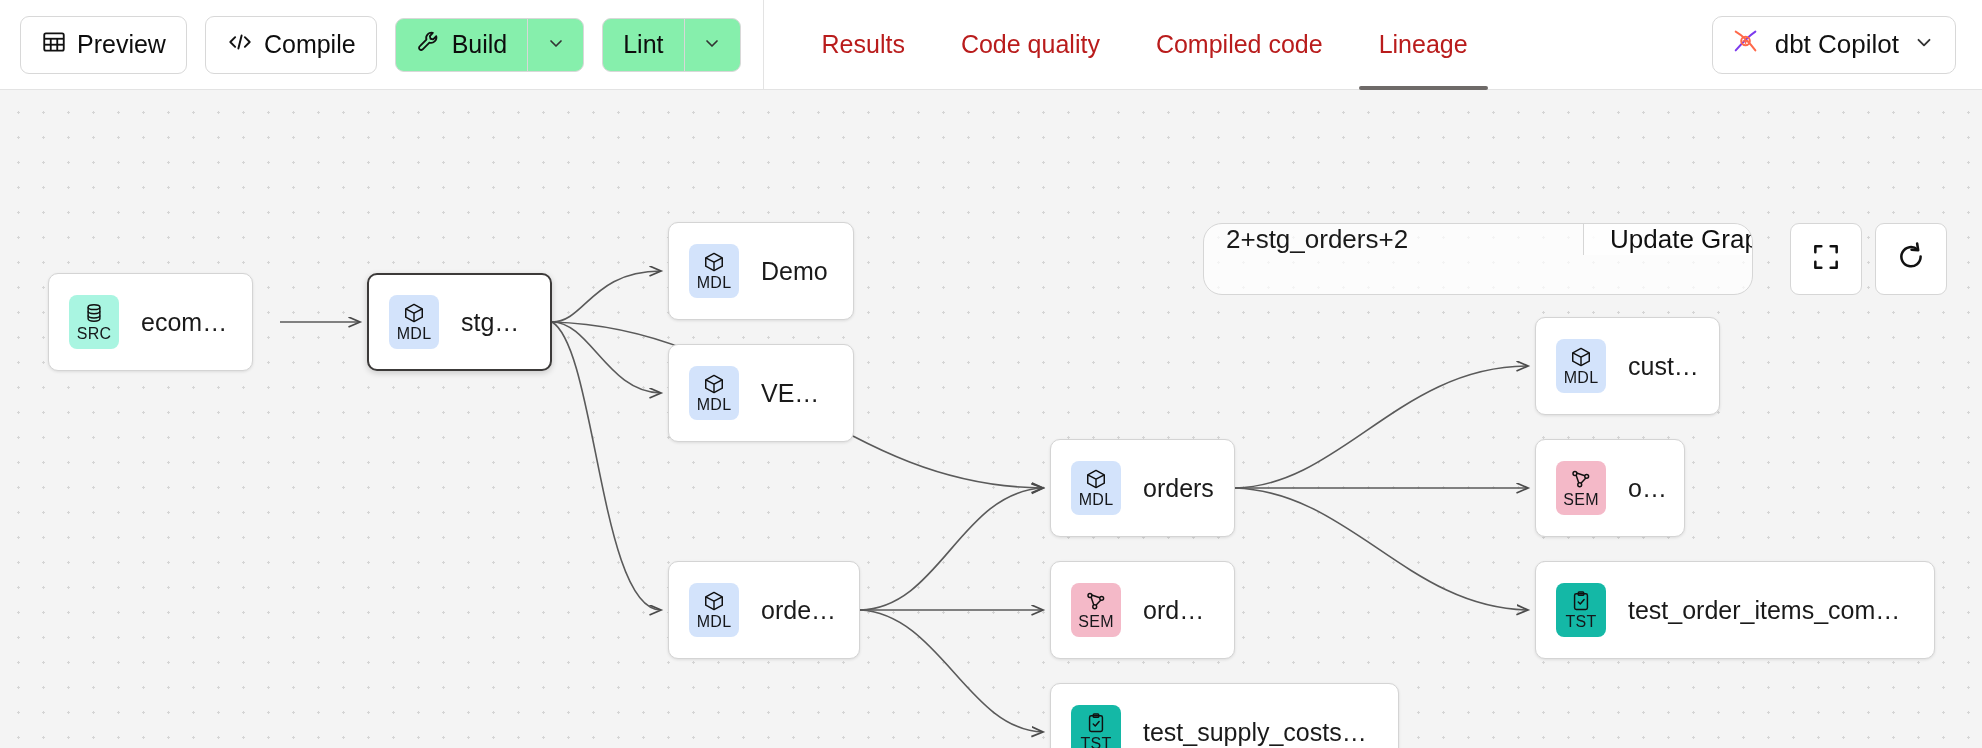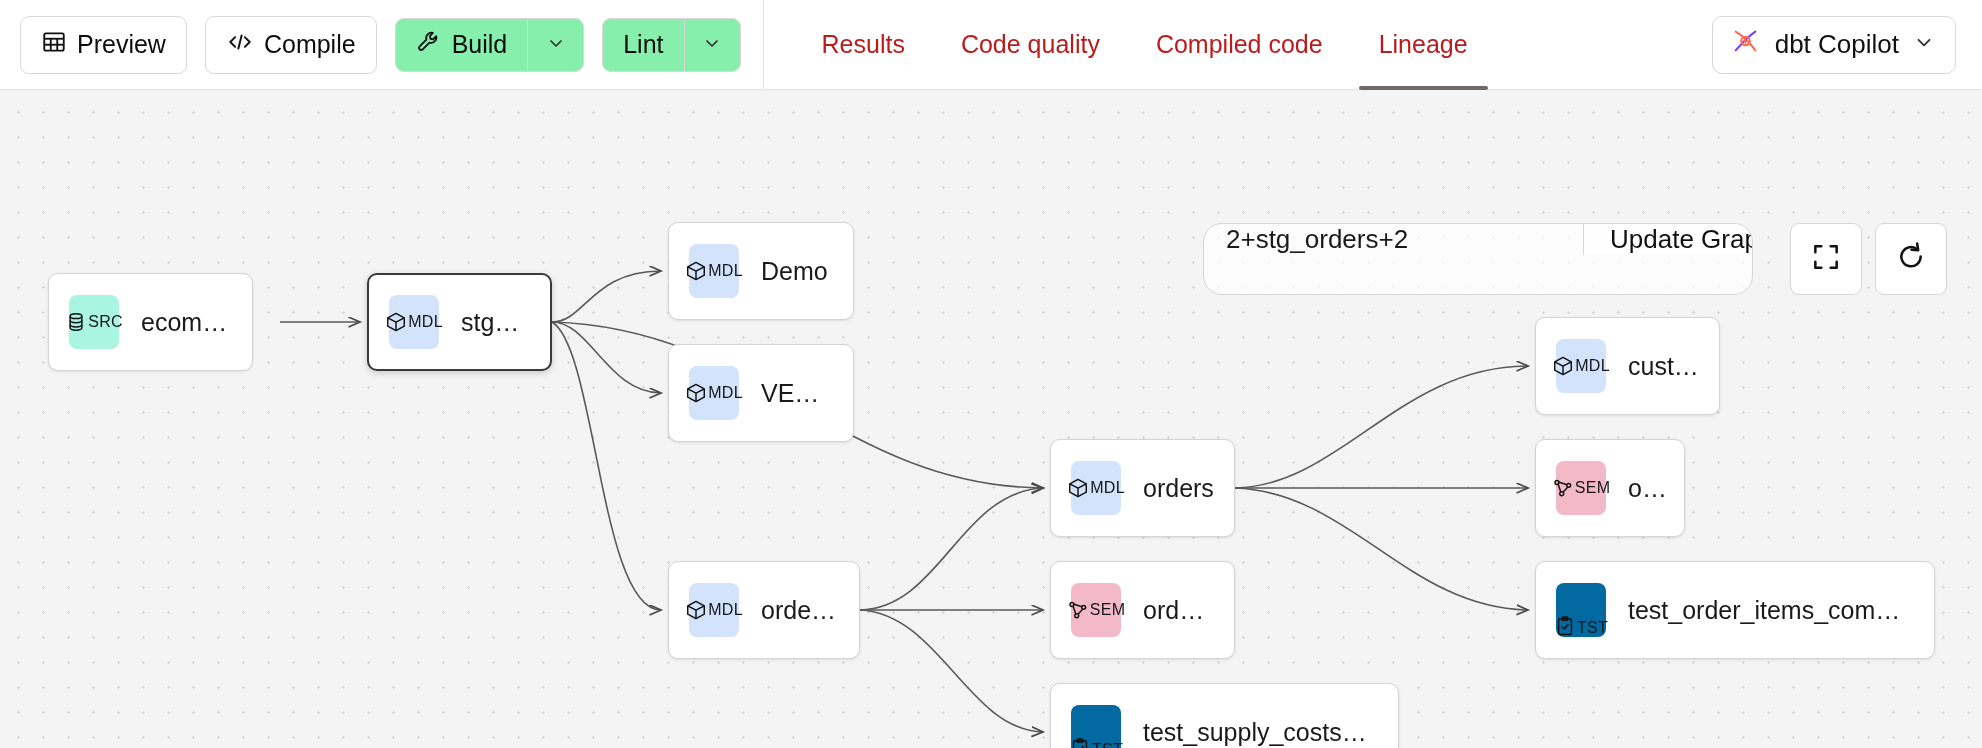--- a/index.html
+++ b/index.html
@@ -122,33 +122,33 @@
     overflow: hidden;
   }
   .node.selected {
     border: 2px solid #3c3a39;
     box-shadow: 0 2px 6px rgba(0,0,0,0.18);
   }
   .badge {
     flex: 0 0 auto;
     width: 50px; height: 54px;
     border-radius: 8px;
-    display: flex; flex-direction: row;
+    display: flex; flex-direction: column;
     align-items: center; justify-content: center;
     gap: 1px;
   }
   .badge .gi { display:block; line-height:0; }
   .badge .bt {
     font-size: 16px; letter-spacing: .3px;
     color: #15171a; font-family: "Liberation Sans", sans-serif;
   }
   .badge.src { background: #a9f5e1; }
   .badge.mdl { background: #d3e3fb; }
   .badge.sem { background: #f4b9c8; }
-  .badge.tst { background: #0369a1; align-items: flex-end; }
+  .badge.tst { background: #14b8a6; }
 
   .nlabel {
     margin-left: 22px;
     font-size: 25px;
     color: #1a1a1a;
     white-space: nowrap;
     overflow: hidden;
     text-overflow: ellipsis;
     font-family: "Liberation Sans", sans-serif;
   }

